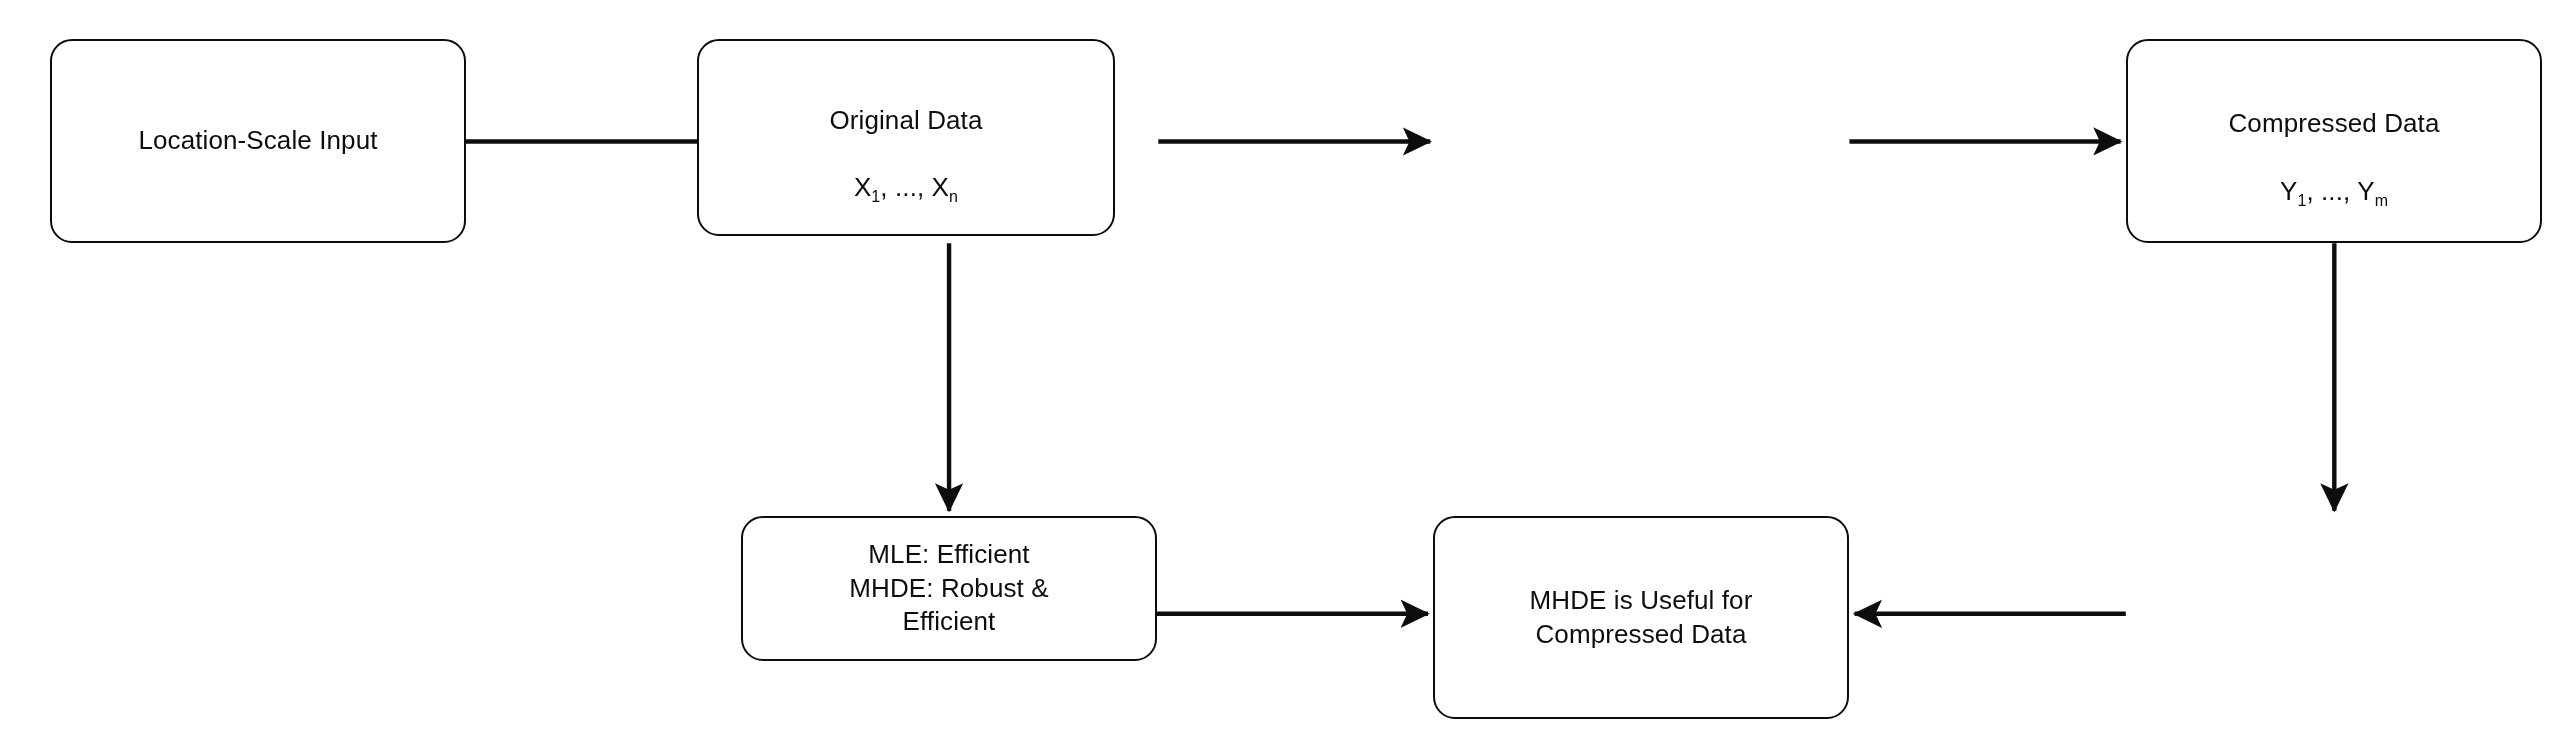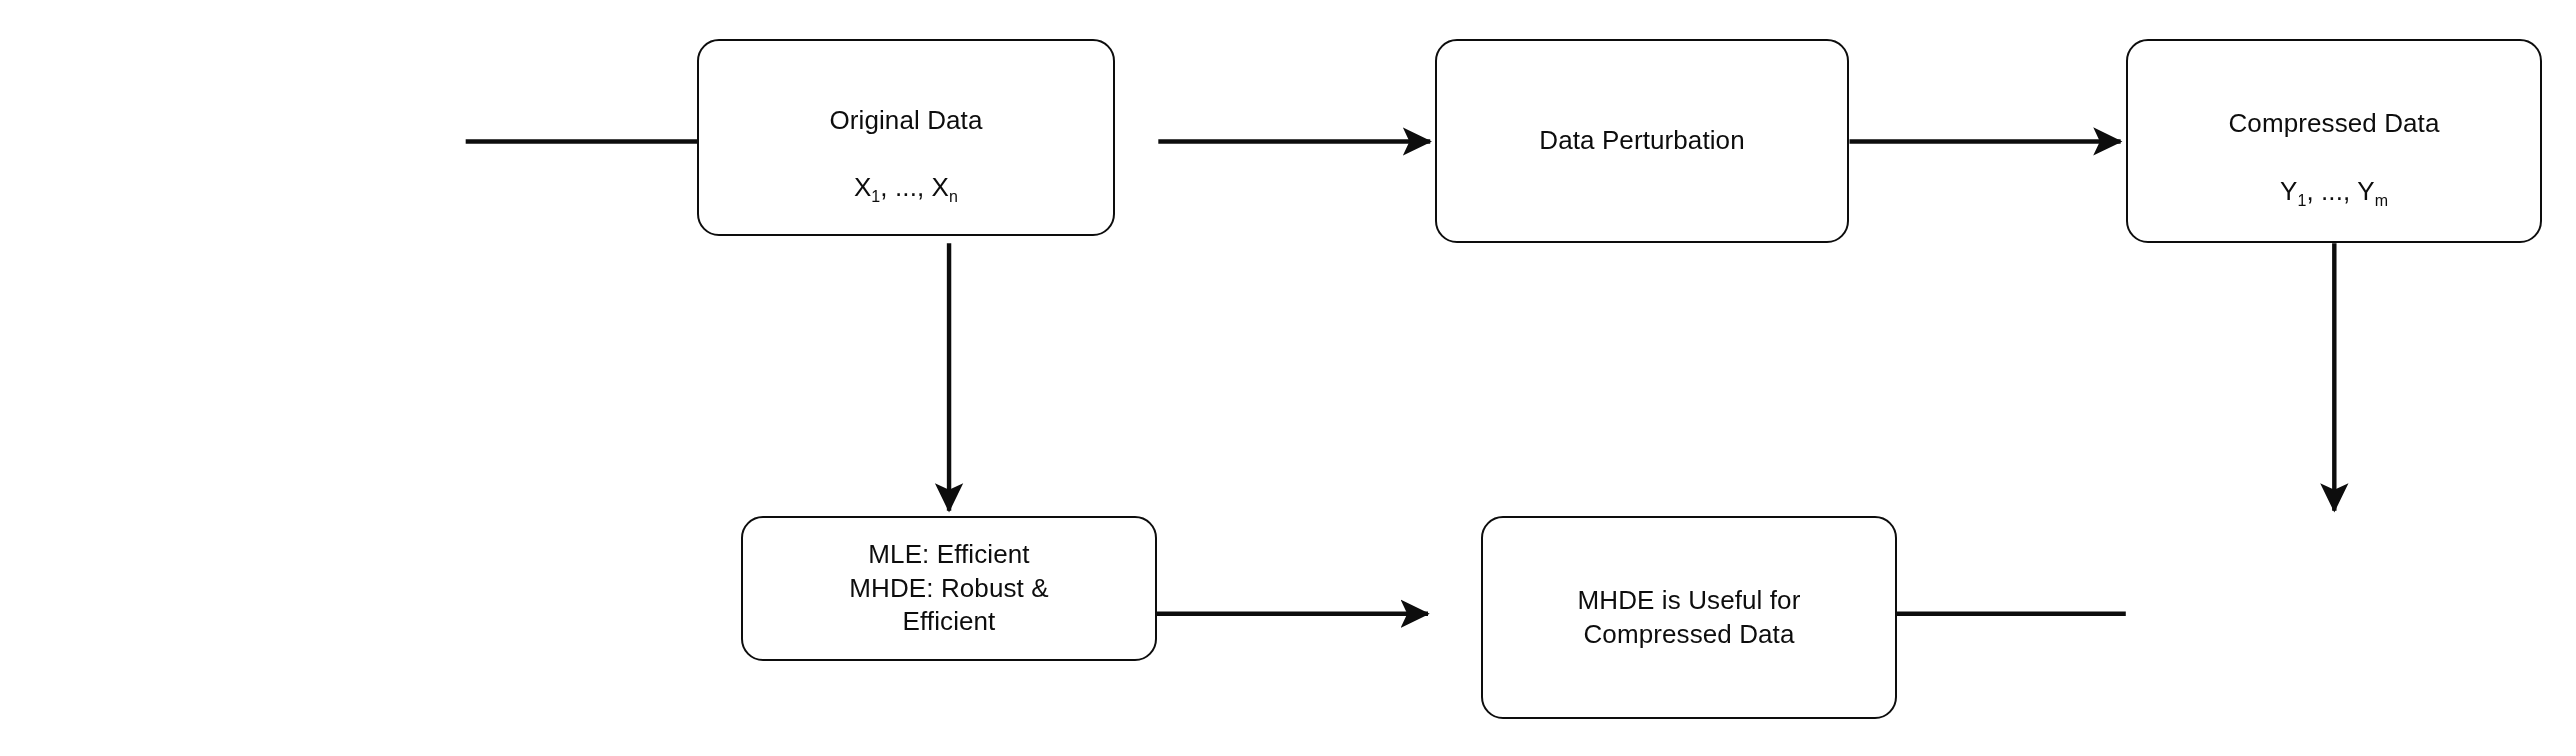--- a/index.html
+++ b/index.html
@@ -45,21 +45,21 @@
     position: relative;
     top: 5.9px;
   }
   
   #node-input        { left: 50px;   top: 39px;  width: 416px; height: 204px; }
   #node-original     { left: 697px; top: 39px;  width: 418px; height: 197px; }
   #node-perturb      { left: 1435px; top: 39px;  width: 414px; height: 204px; }
   #node-compressed   { left: 2126px; top: 39px;  width: 416px; height: 204px; }
   
   #node-estimators   { left: 741px; top: 516px; width: 416px; height: 145px; }
-  #node-useful       { left: 1433px; top: 516px; width: 416px; height: 203px; margin-left: 48px; }
+  #node-useful       { left: 1433px; top: 516px; width: 416px; height: 203px; }
   #node-misspec      { left: 2126px; top: 516px; width: 416px; height: 203px; }
 
   .edge-svg {
     position: absolute;
     left: 0;
     top: 0;
     width: 2576px;
     height: 756px;
     pointer-events: none;
     overflow: visible;
@@ -109,31 +109,31 @@
 
     <line class="edge-line" x1="1570" y1="833" x2="1938" y2="833" marker-end="url(#arrowhead-r)"></line>
 
     <line class="edge-line" x1="2885" y1="833" x2="2517" y2="833" marker-end="url(#arrowhead-l)"></line>
   </svg>
 
   <div class="edge-label" id="edge-label-analyze-left">Analyze</div>
 
   <div class="edge-label" id="edge-label-analyze-right">Analyze</div>
 
+  <div class="node" id="node-input">
+    <span class="label-inner">Location-Scale Input</span>
+  </div>
 
   <div class="node" id="node-original">
     <span class="label-inner">
       <span>Original Data</span><br>
       <span><span>X</span><span class="sub">1</span><span>, ..., X</span><span class="sub">n</span></span>
     </span>
   </div>
 
-  <div class="node" id="node-perturb">
-    <span class="label-inner">Data Perturbation</span>
-  </div>
 
   <div class="node" id="node-compressed">
     <span class="label-inner">
       <span>Compressed Data</span><br>
       <span><span>Y</span><span class="sub">1</span><span>, ..., Y</span><span class="sub">m</span></span>
     </span>
   </div>
 
   <div class="node" id="node-estimators">
     <span class="label-inner">MLE: Efficient

